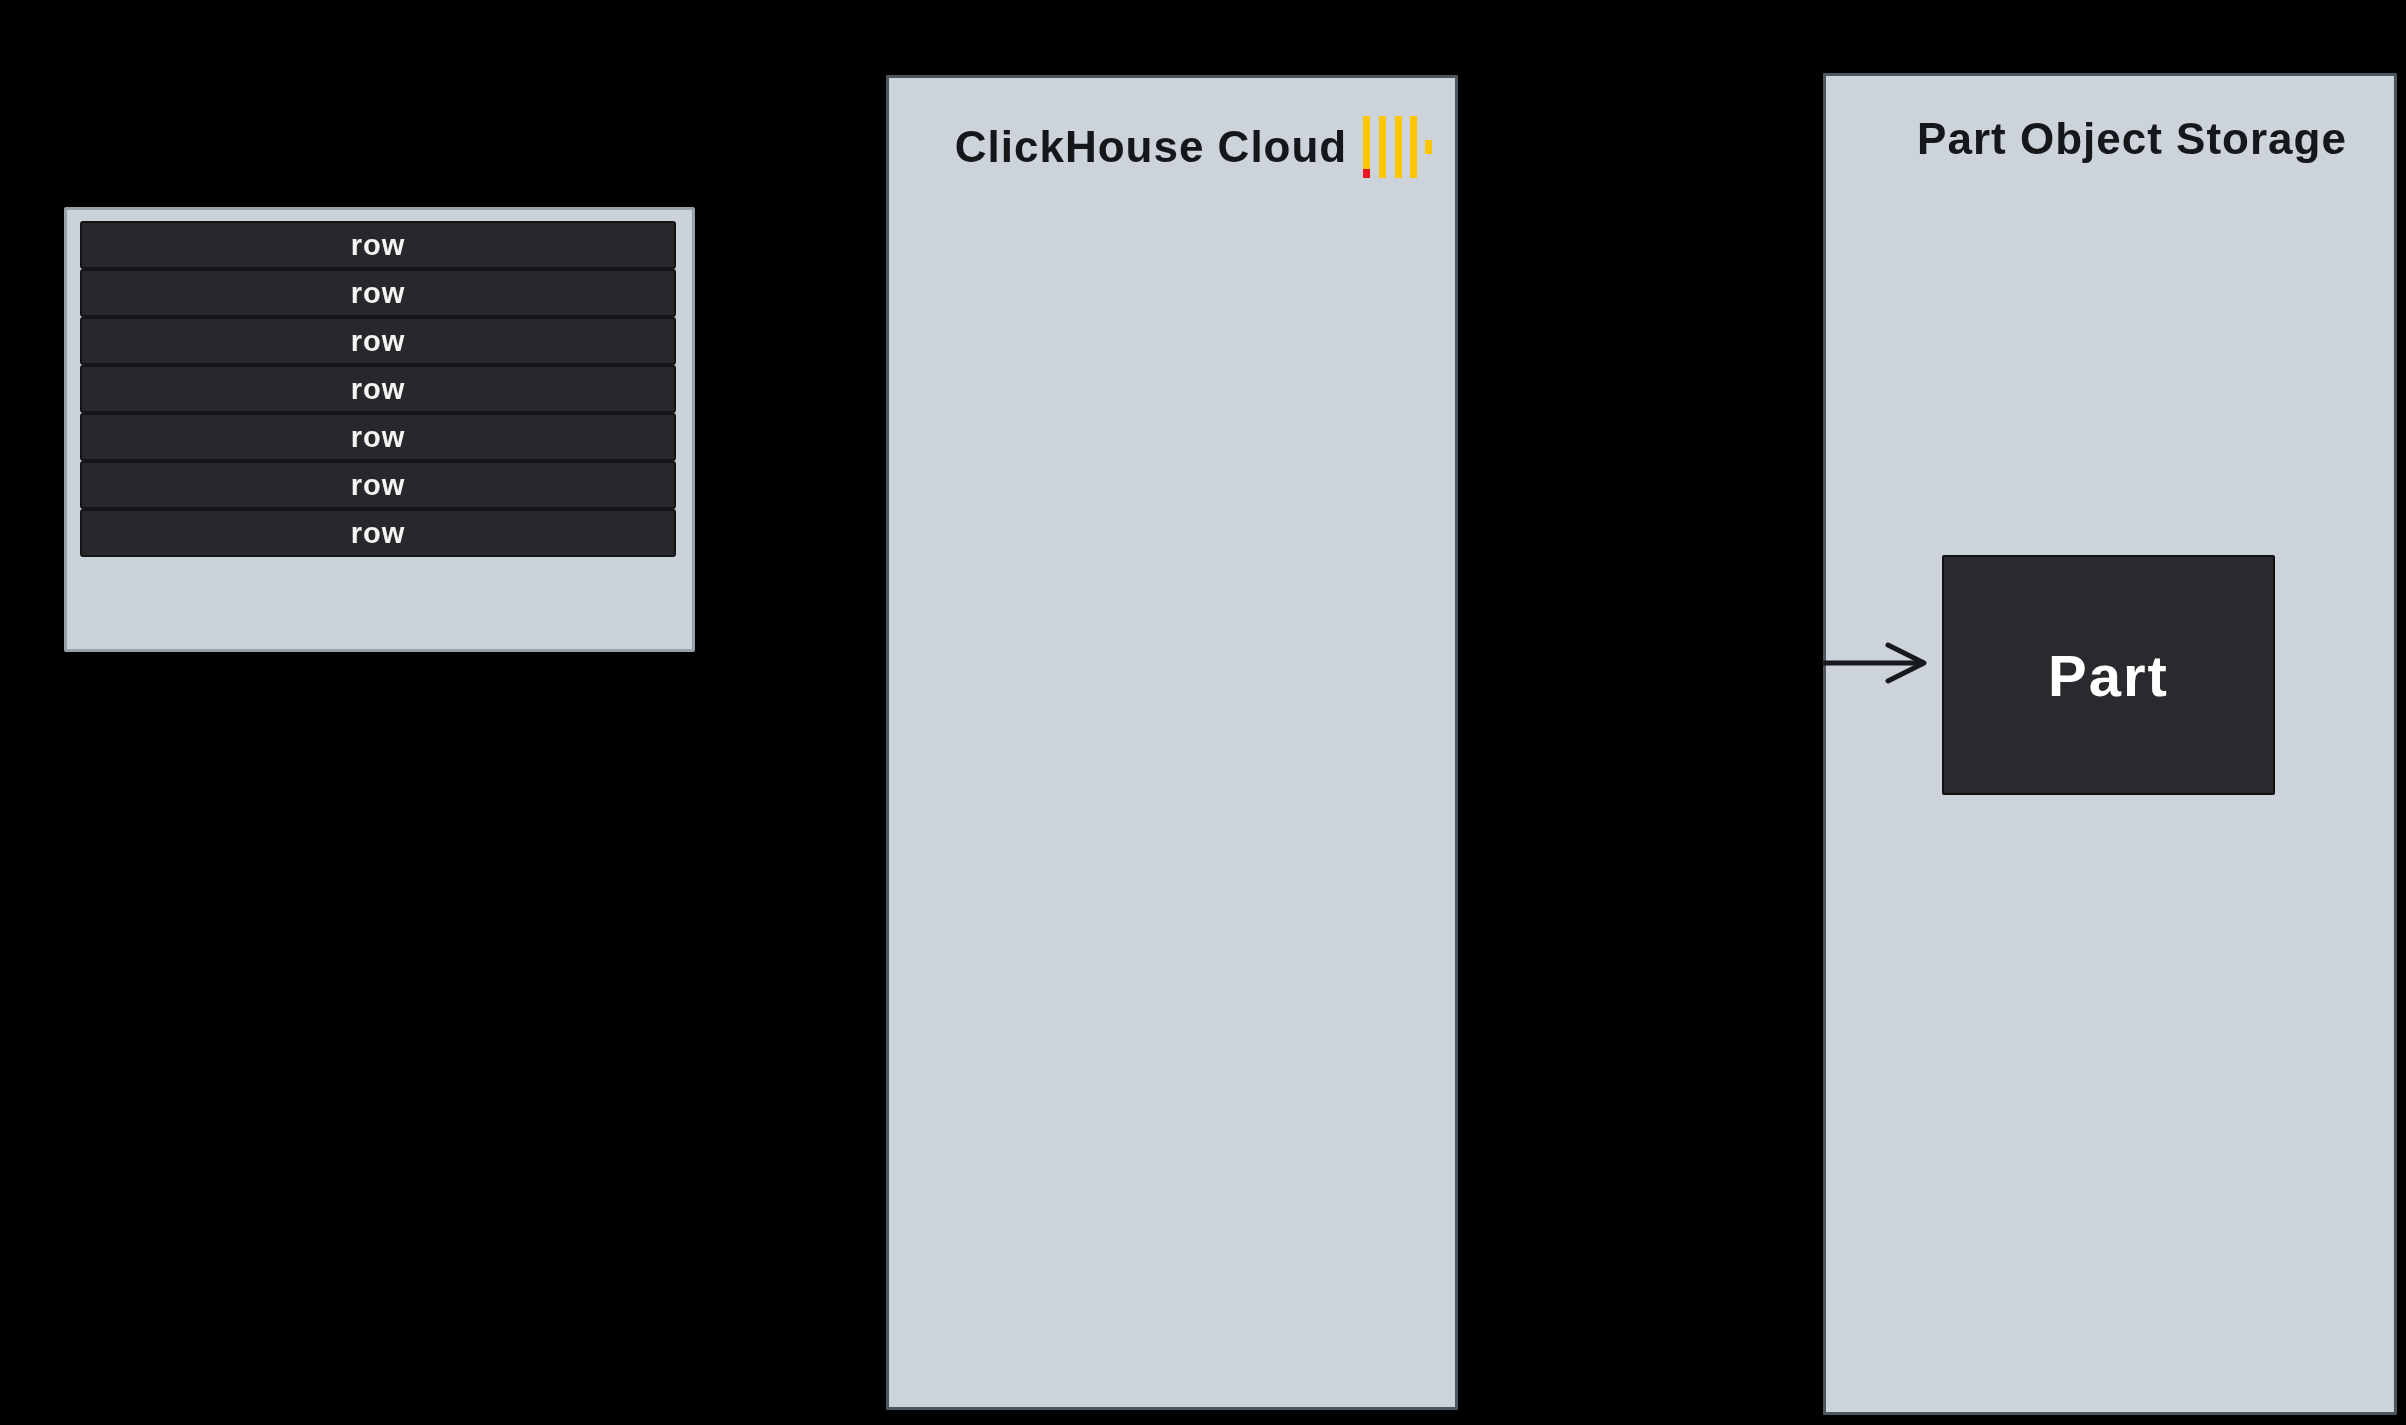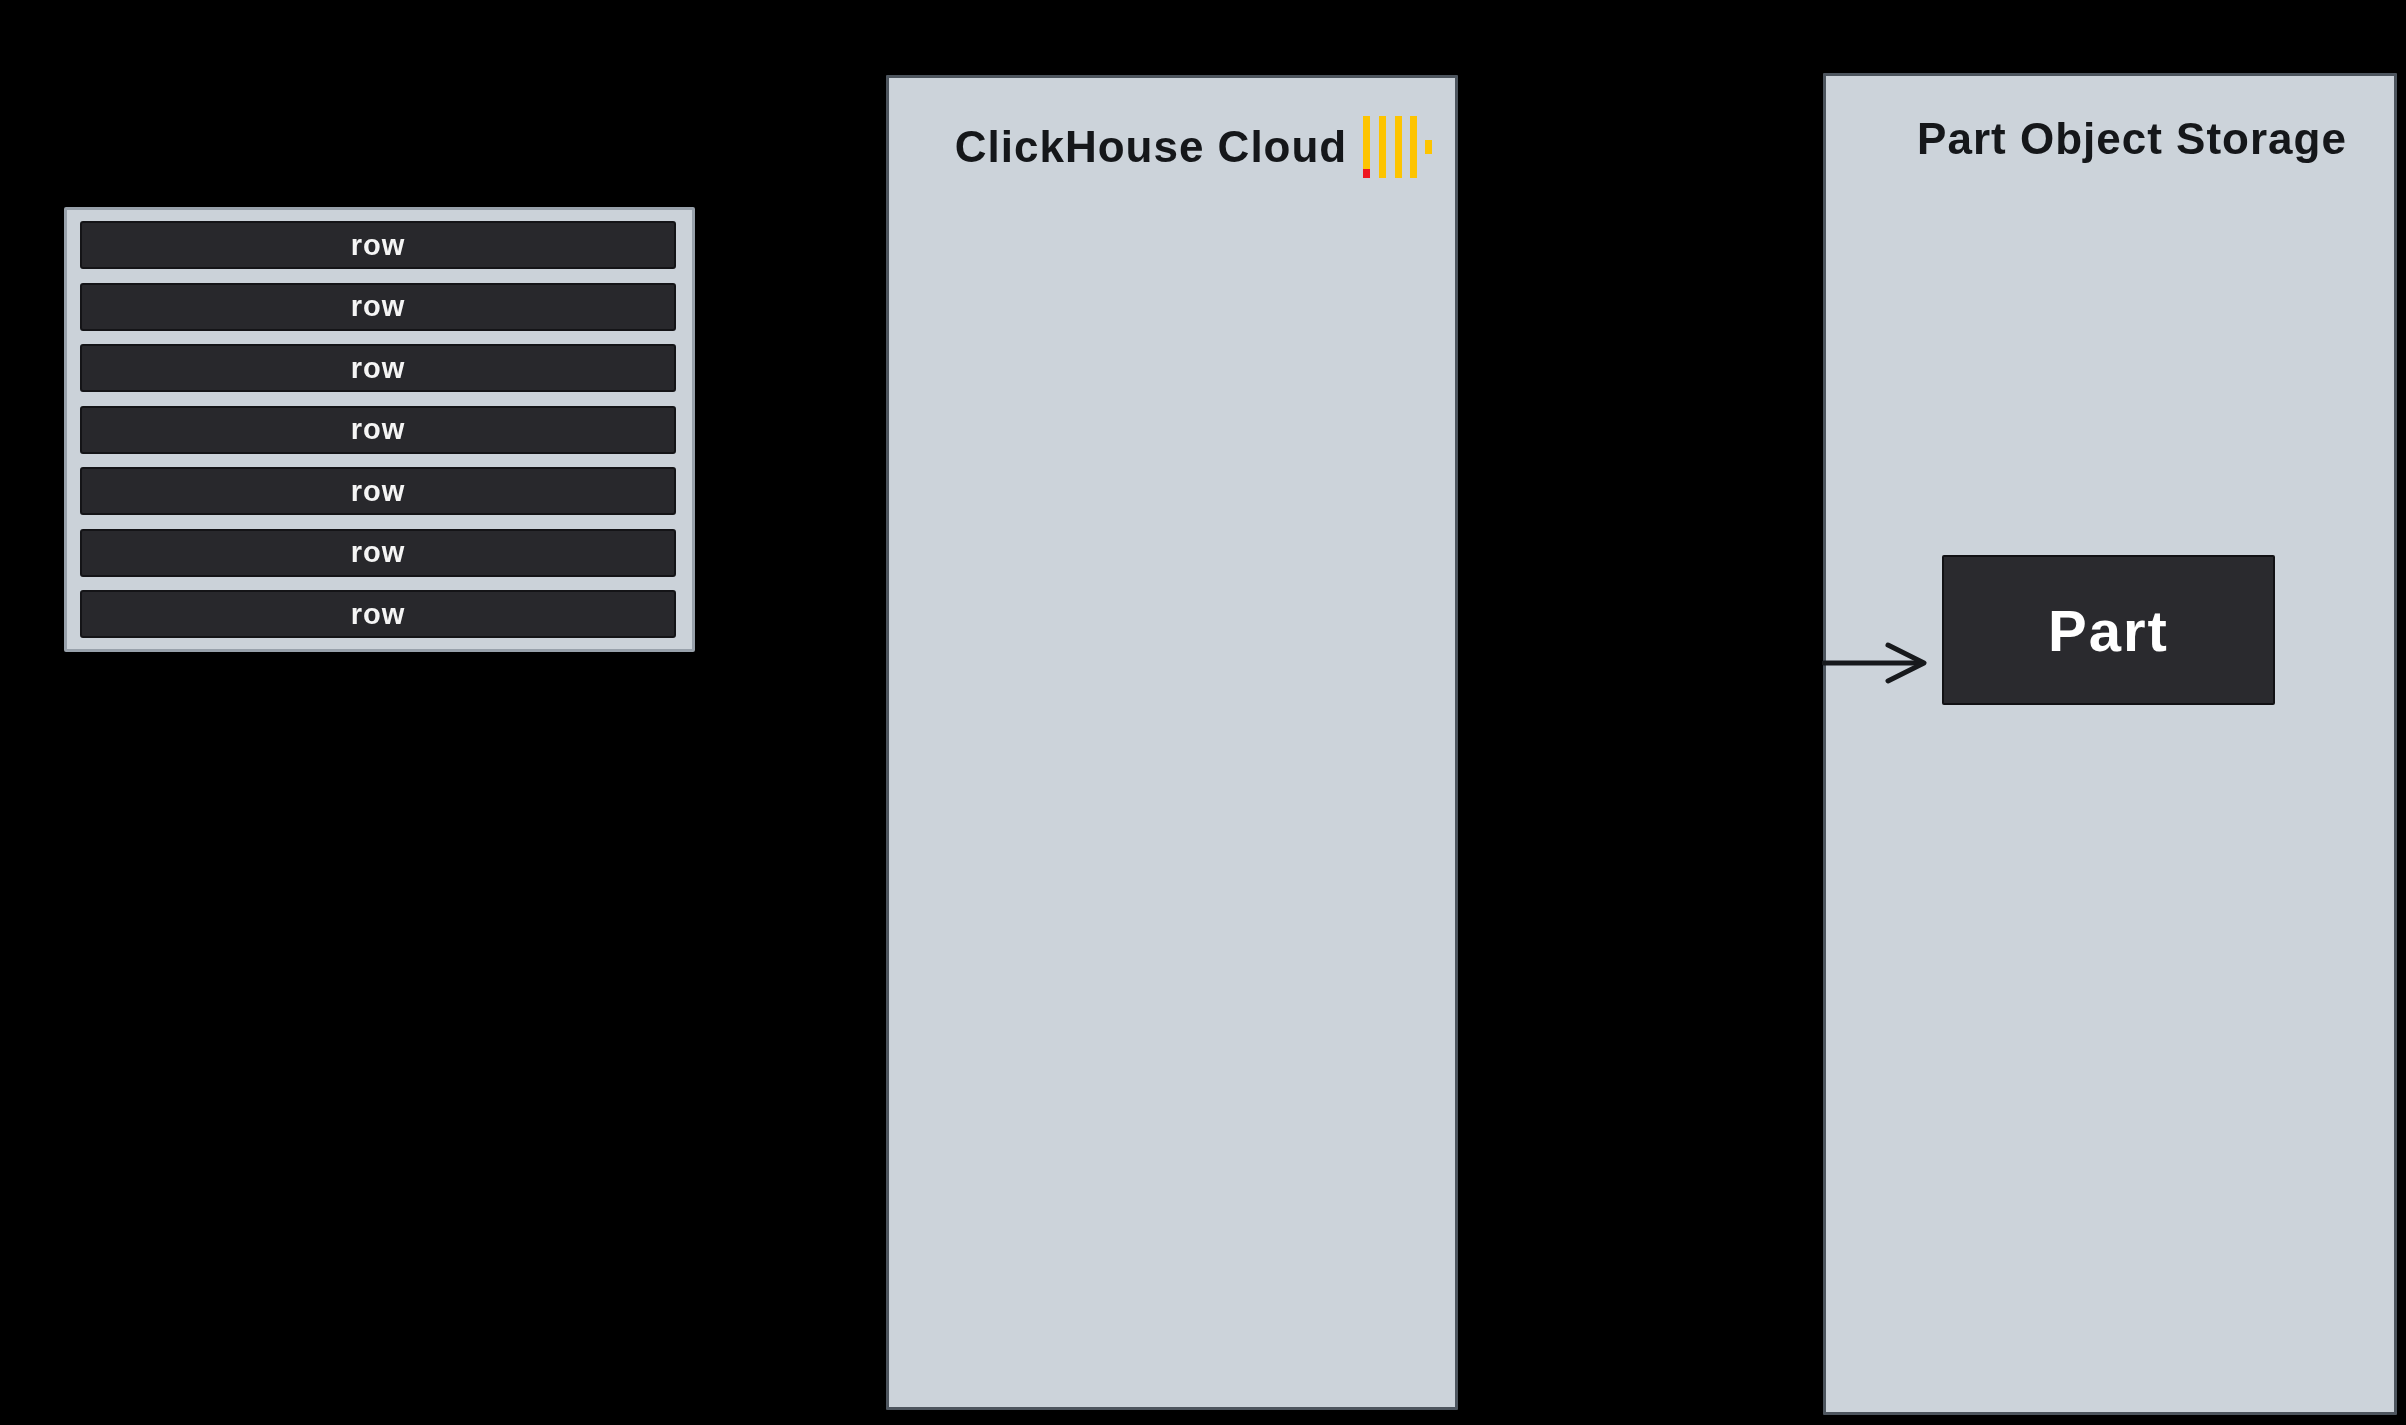--- a/index.html
+++ b/index.html
@@ -10,21 +10,21 @@
     position:relative;
     overflow:hidden;
   }
 
   
   .rows-box {
     position:absolute; left:64px; top:207px; width:631px; height:445px;
     background:#cbd2d9;
     border:3px solid #98a1ab;
     border-radius:2px;
-    display:flex; flex-direction:column; justify-content:space-between;
+    display:flex; flex-direction:column; justify-content:flex-start;
     padding:11px 16px 11px 13px;
     box-shadow:0 0 0 1px rgba(0,0,0,.35);
   }
   .row-item {
     height:48px;
     background:#28282c;
     border:2px solid #141417;
     border-radius:3px;
     display:flex; align-items:center; justify-content:center;
     color:#f5f5f5;
@@ -57,21 +57,21 @@
   .ch-bar { position:absolute; top:0; width:7px; height:62px; background:#fdc400; }
   .ch-bar.b1 { left:0; }
   .ch-bar.b2 { left:16px; }
   .ch-bar.b3 { left:32px; }
   .ch-bar.b4 { left:47px; }
   .ch-red { position:absolute; left:0; bottom:0; width:7px; height:9px; background:#ee1620; }
   .ch-dot { position:absolute; left:62px; top:24px; width:7px; height:14px; background:#fdc400; }
 
   
   .part-box {
-    position:absolute; left:116px; top:479px; width:333px; height:150px;
+    position:absolute; left:116px; top:479px; width:333px; height:240px;
     background:#2a2a2e;
     border:2px solid #111114;
     border-radius:2px;
     display:flex; align-items:center; justify-content:center;
     color:#ffffff;
     font-size:58px; font-weight:bold; letter-spacing:2px;
   }
   .part-arrow {
     position:absolute; left:-4px; top:556px; width:112px; height:62px;
   }

